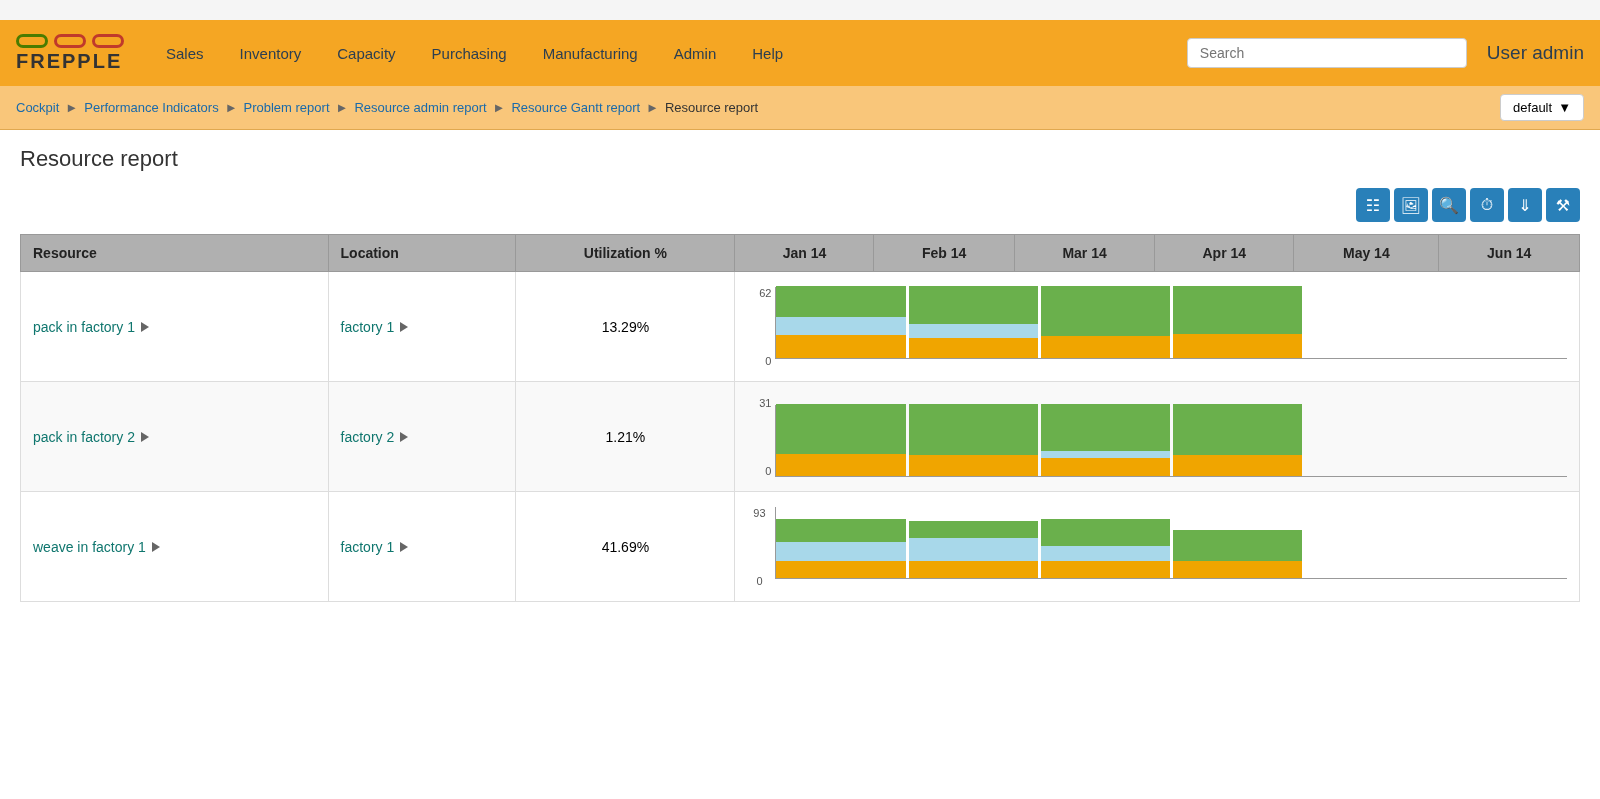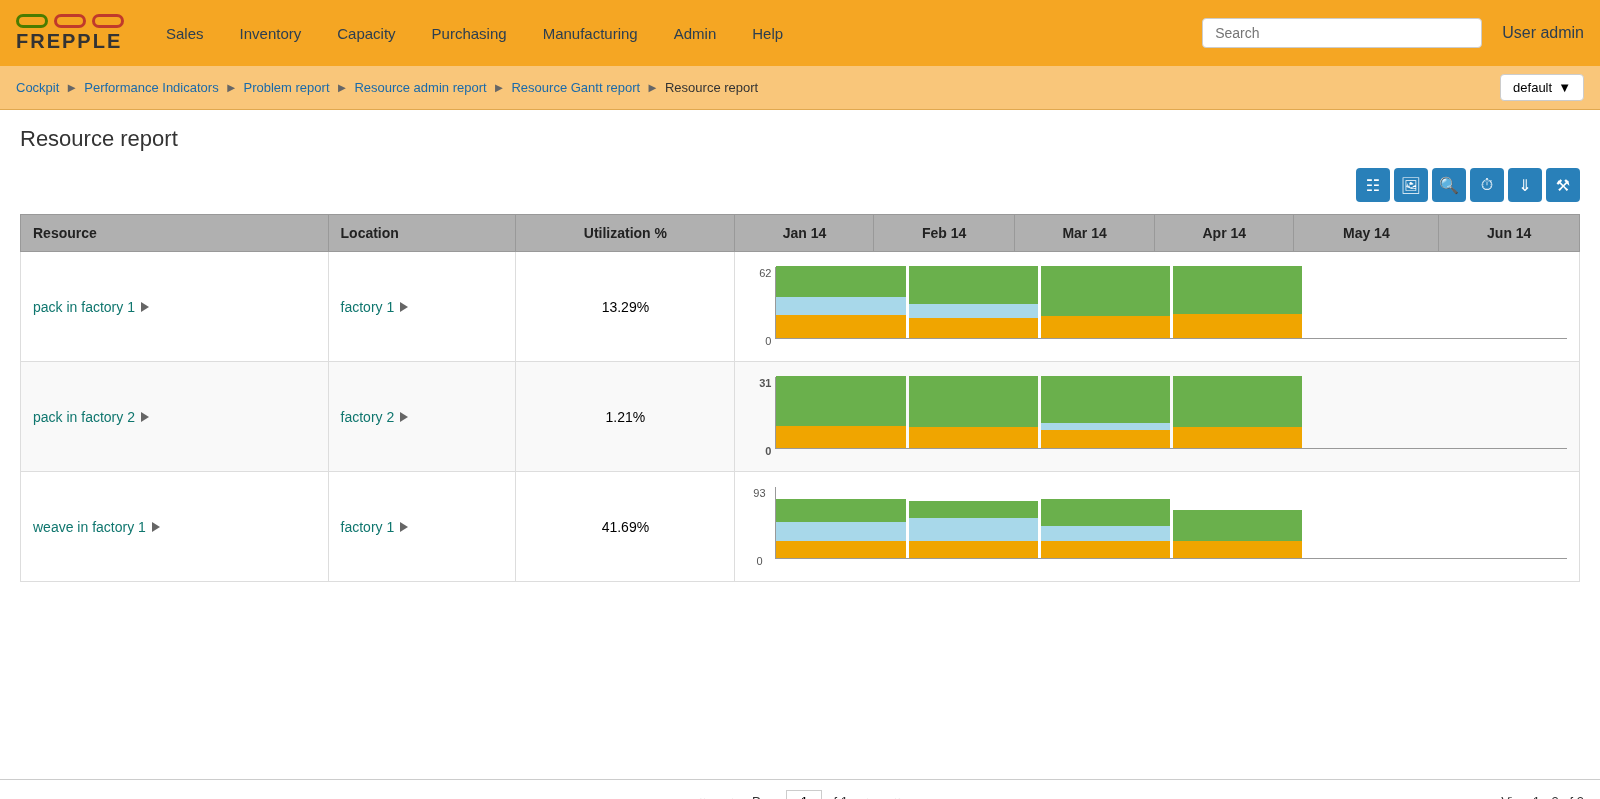--- a/index.html
+++ b/index.html
@@ -5,20 +5,21 @@
     * { box-sizing: border-box; margin: 0; padding: 0; }
     body { font-family: Arial, sans-serif; font-size: 14px; background: #f5f5f5; }
 
     
     .top-nav {
       background: #f5a623;
       display: flex;
       align-items: center;
       padding: 0 16px;
       height: 66px;
+      margin-top: 20px;
     }
     .logo {
       display: flex;
       flex-direction: column;
       margin-right: 24px;
     }
     .logo-shapes {
       display: flex;
       gap: 6px;
       margin-bottom: 2px;
@@ -56,21 +57,21 @@
       border: 1px solid #ccc;
       background: white;
       padding: 6px 12px;
       border-radius: 4px;
       width: 280px;
       font-size: 14px;
       margin-right: 20px;
     }
     .user-admin {
       color: #2c3e50;
-      font-size: 16px;
+      font-size: 19px;
       cursor: pointer;
       white-space: nowrap;
       text-align: right;
     }
 
     
     .breadcrumb-bar {
       background: #f9c67a;
       padding: 8px 16px;
       display: flex;
@@ -324,21 +325,21 @@
         </tr>
         <tr class="table-row-data">
           <td>
             <span class="row-link" style="cursor:pointer;">pack in factory 2 <span class="arrow-icon"></span></span>
           </td>
           <td>
             <span class="row-link" style="cursor:pointer;">factory 2 <span class="arrow-icon"></span></span>
           </td>
           <td class="center">1.21%</td>
           <td colspan="6" style="padding: 8px 12px;">
-            <div style="display:flex; align-items:flex-start;font-weight:bold;">
+            <div style="display:flex; align-items:flex-end;">
               <div style="display:flex; flex-direction:column; justify-content:space-between; width:28px; height:80px; text-align:right; font-size:11px; color:#555; padding-right:4px; padding-top:0;">
     <span>31</span>
     <span>0</span>
   </div>
               <div style="flex:1; display:flex; gap:3px; align-items:flex-end; height:72px; border-left:1px solid #999; border-bottom:1px solid #999;">
                 <div style="flex:1; display:flex; flex-direction:column; justify-content:flex-end; height:72px;">
                   <div style="height:105px; background:#6ab04c;"></div>
                   <div style="height:46px; background:#f0a500;"></div>
                 </div>
                 <div style="flex:1; display:flex; flex-direction:column; justify-content:flex-end; height:72px;">

